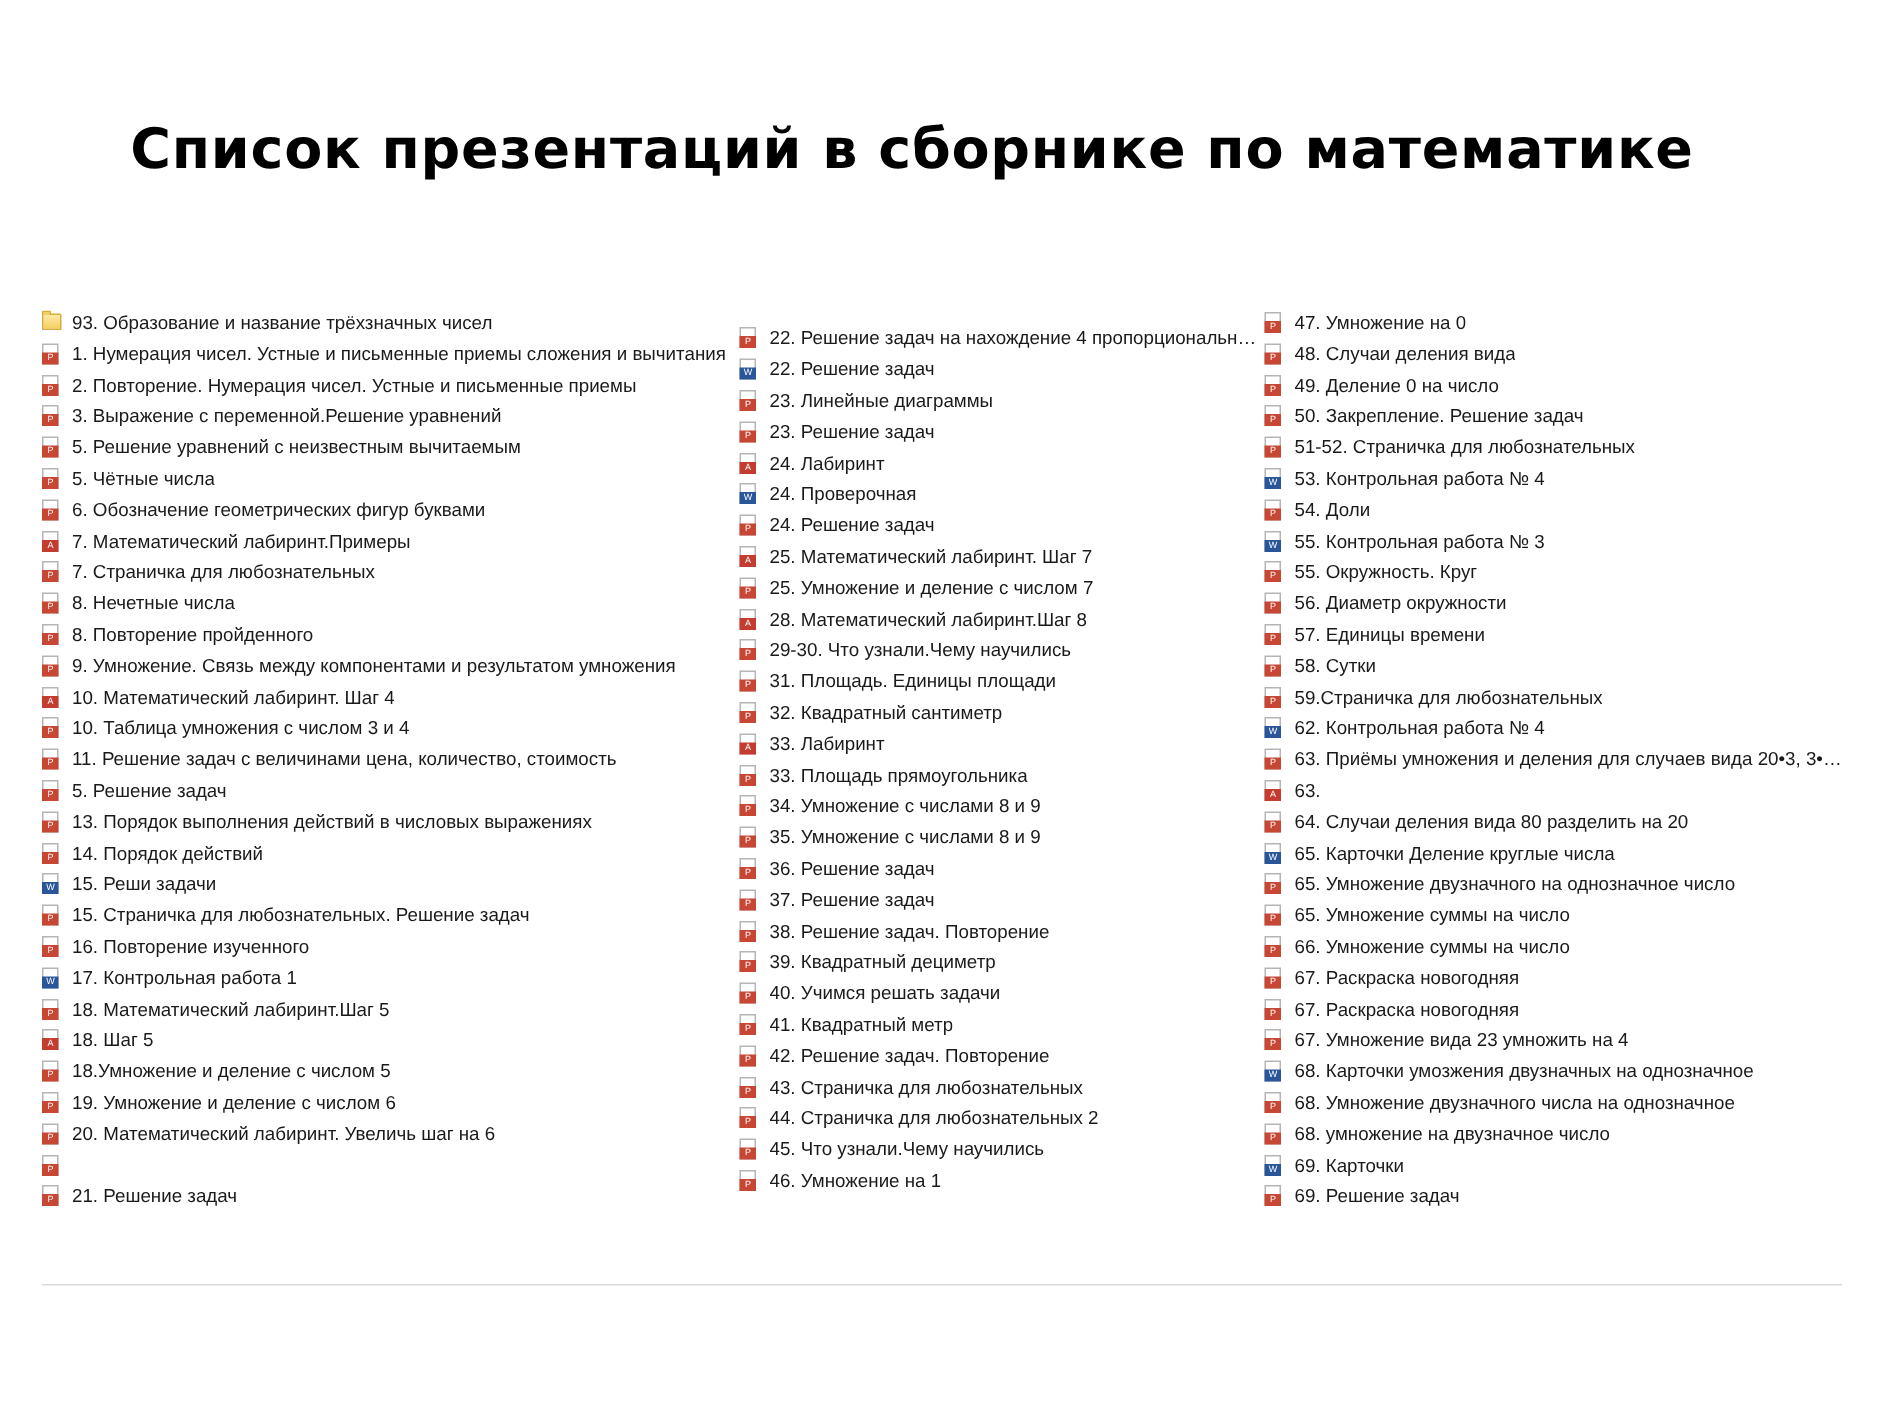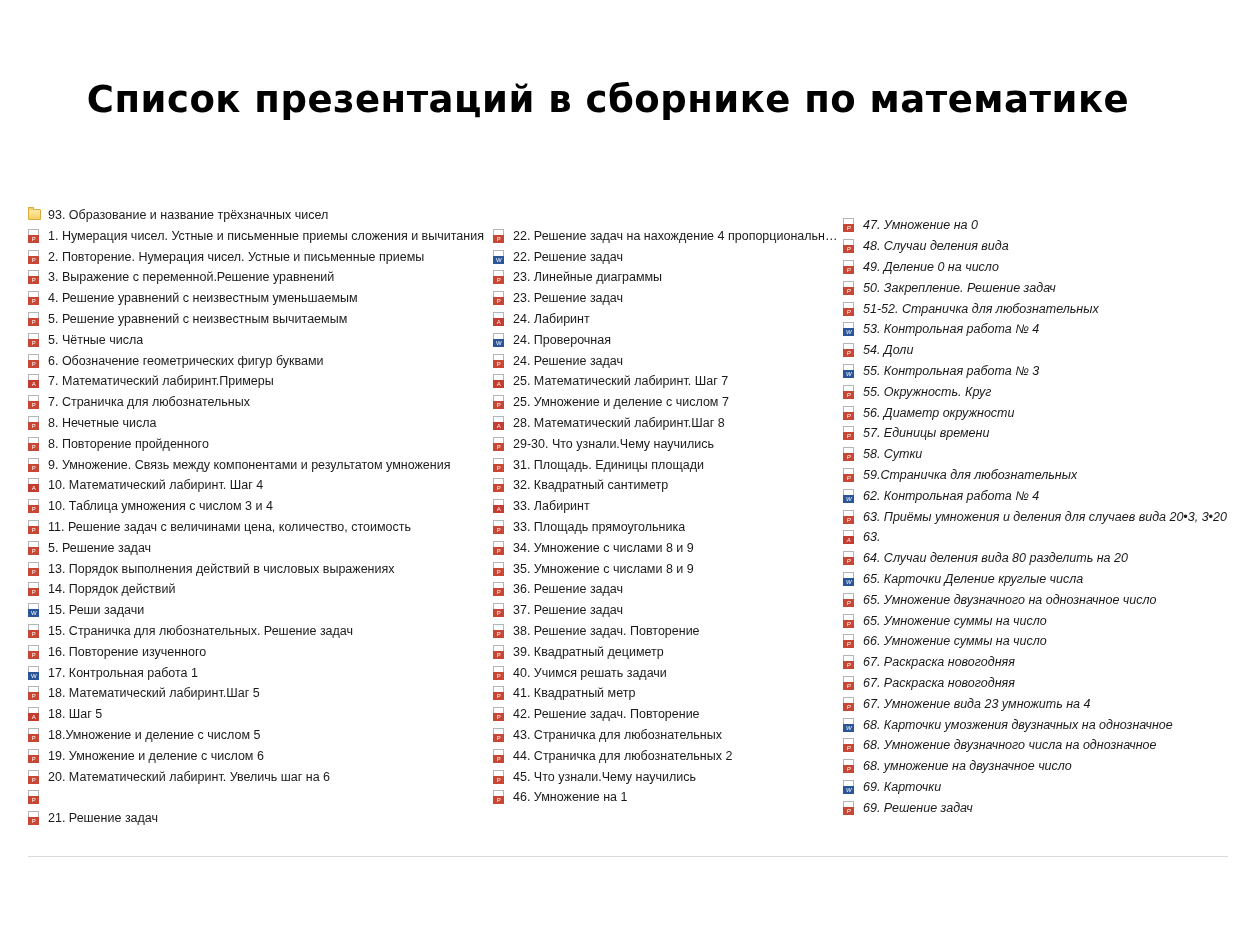--- a/index.html
+++ b/index.html
@@ -40,21 +40,21 @@
     display: flex;
     flex-direction: row;
     align-items: center;
   }
   .col {
     display: flex;
     flex-direction: column;
   }
   .col-1 { width: 465px; }
   .col-2 { width: 350px; }
-  .col-3 { width: 385px; font-style: italic; }
+  .col-3 { width: 385px; }
   .item {
     display: flex;
     flex-direction: row;
     align-items: flex-start;
     height: 20.8px;
     line-height: 20.8px;
     white-space: nowrap;
   }
   .item-label {
     font-size: 12.5px;
@@ -159,27 +159,20 @@
             <span class="sheet"></span>
             <span class="tag">P</span>
           </span>
           <span class="item-label">3. Выражение с переменной.Решение уравнений</span>
         </div>
         <div class="item">
           <span class="ico ico-ppt">
             <span class="sheet"></span>
             <span class="tag">P</span>
           </span>
-          <span class="item-label">4. Решение уравнений с неизвестным уменьшаемым</span>
-        </div>
-        <div class="item">
-          <span class="ico ico-ppt">
-            <span class="sheet"></span>
-            <span class="tag">P</span>
-          </span>
           <span class="item-label">5. Решение уравнений с неизвестным вычитаемым</span>
         </div>
         <div class="item">
           <span class="ico ico-ppt">
             <span class="sheet"></span>
             <span class="tag">P</span>
           </span>
           <span class="item-label">5. Чётные числа</span>
         </div>
         <div class="item">

